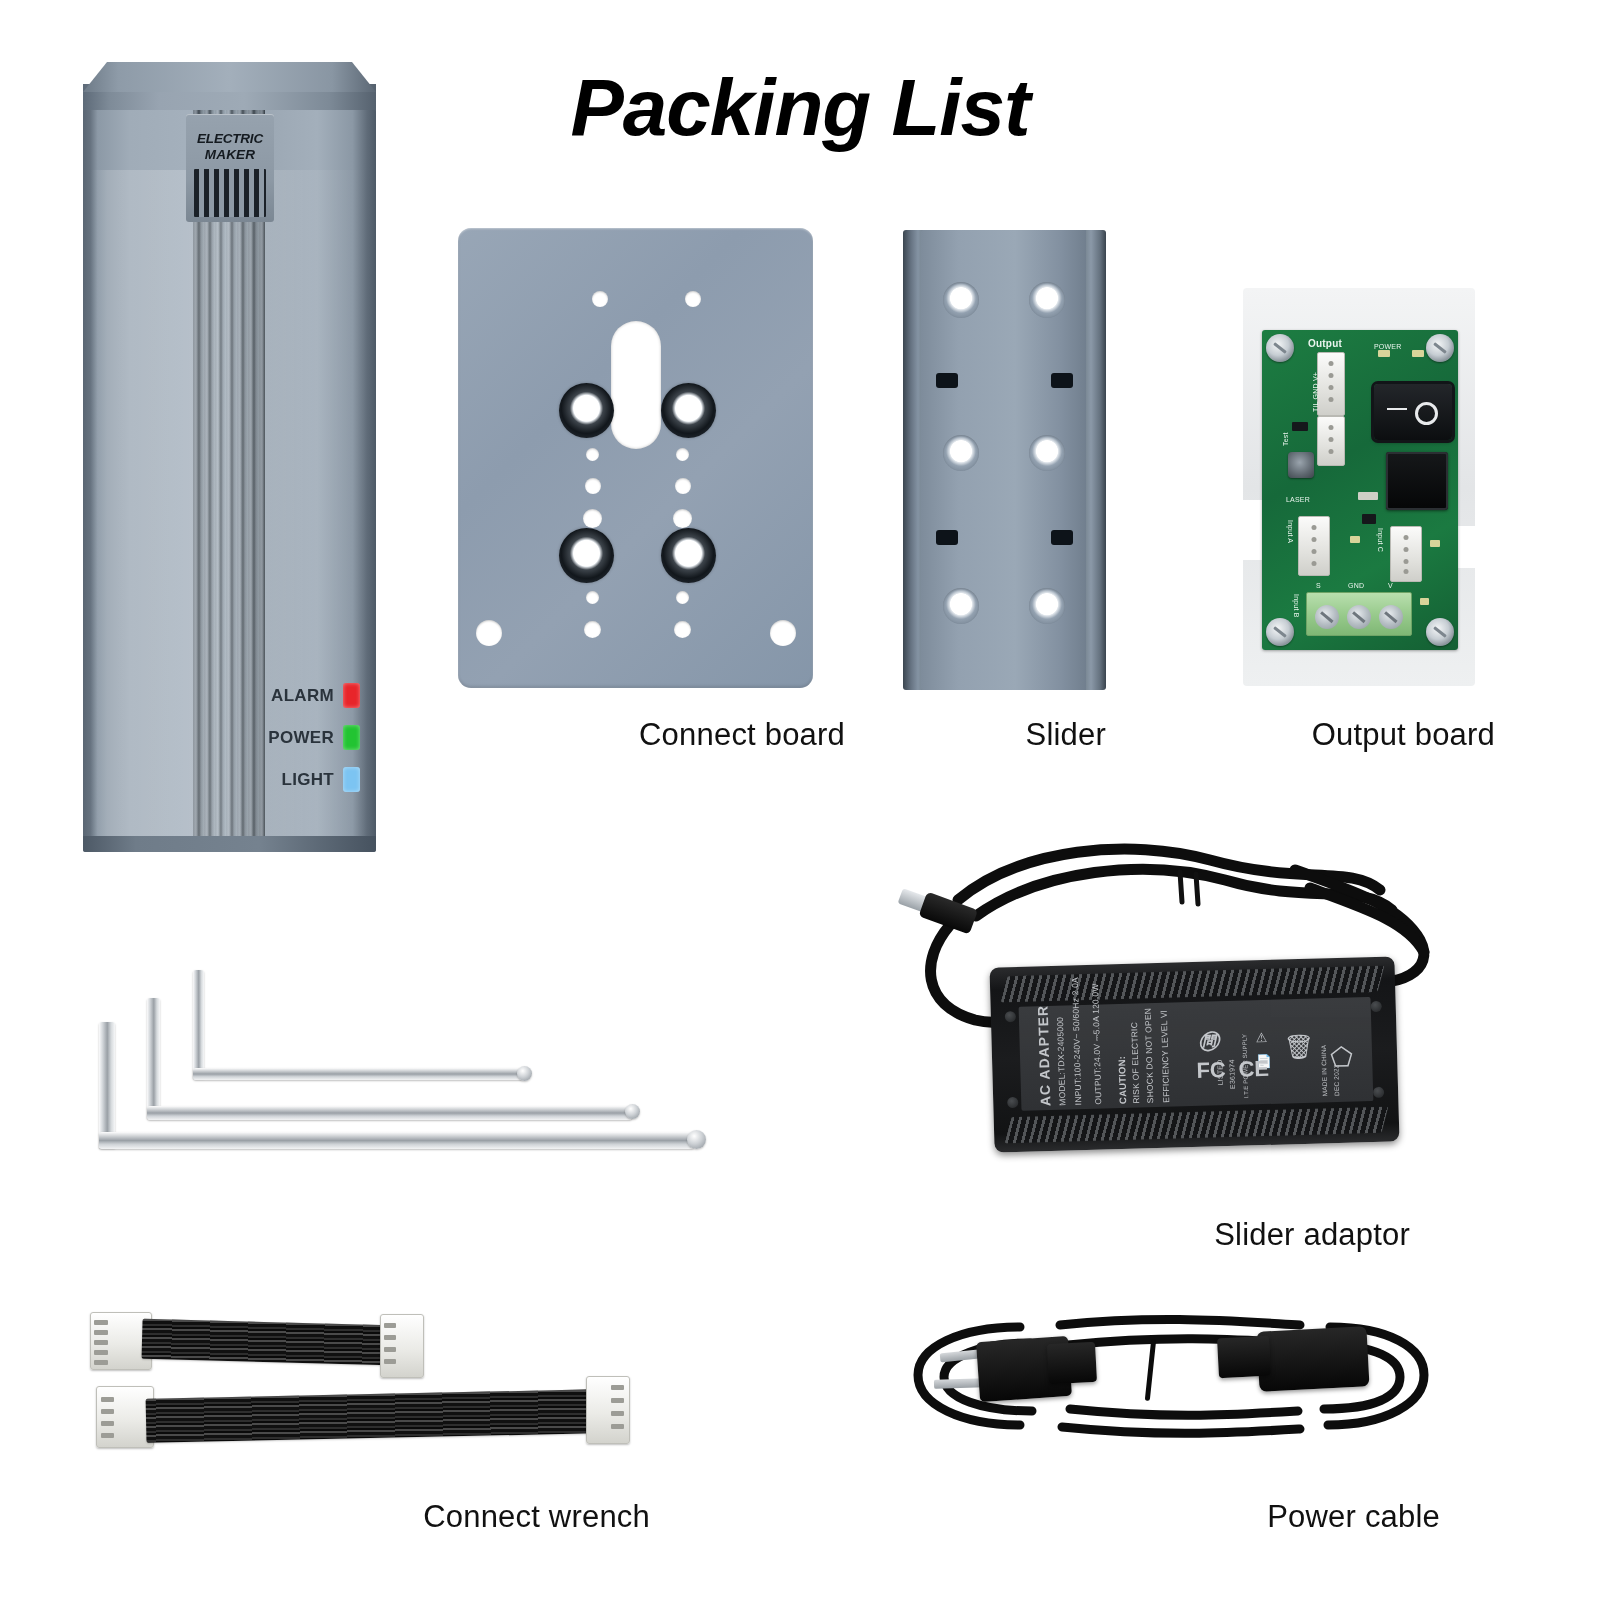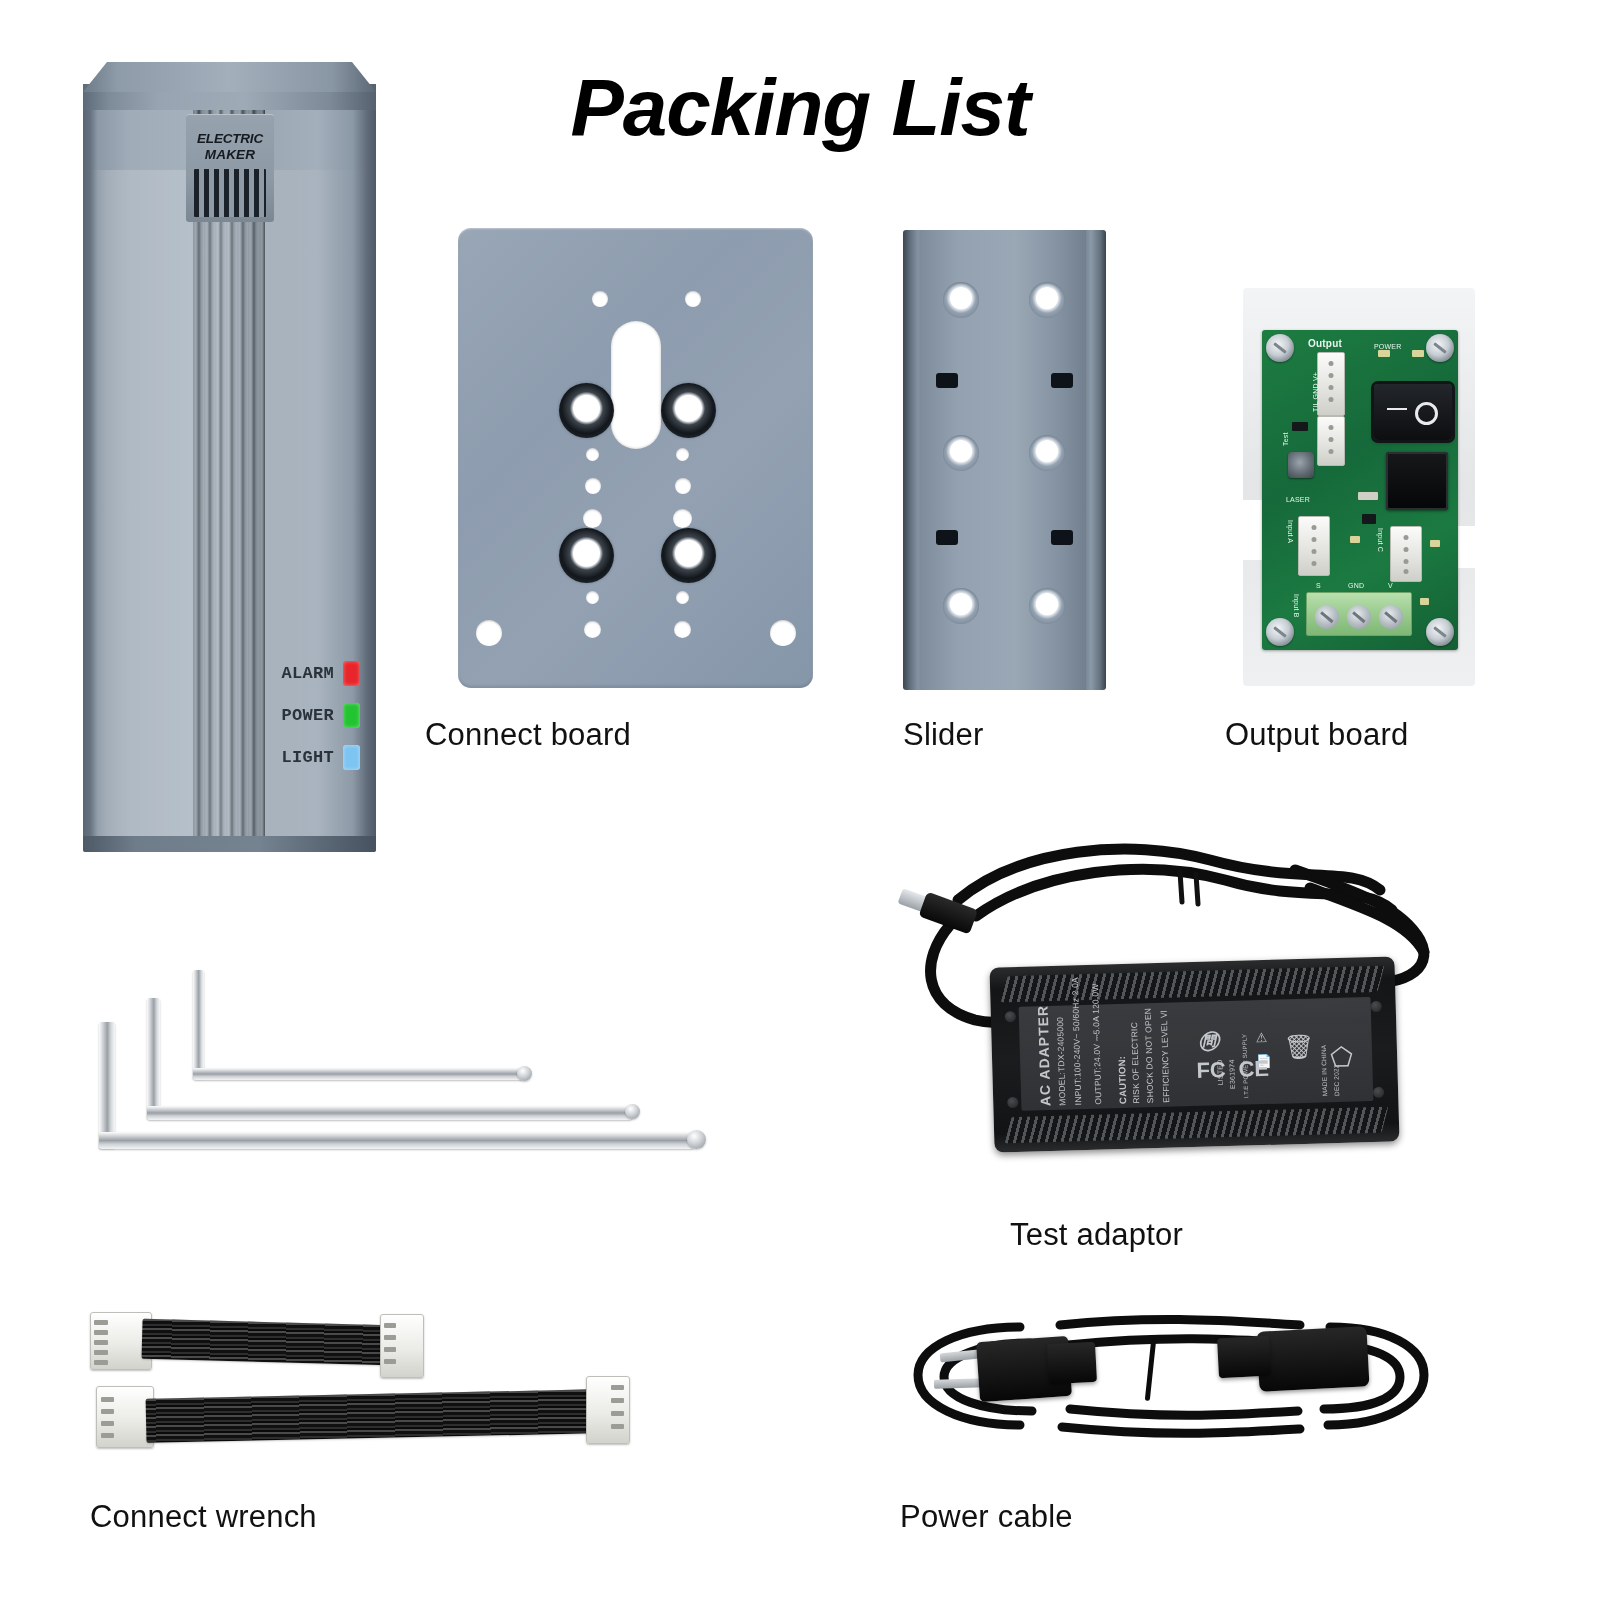--- a/index.html
+++ b/index.html
@@ -17,21 +17,21 @@
   
   #title{
     left:500px;top:68px;width:600px;
     font-size:80px;font-weight:bold;font-style:italic;
     letter-spacing:-1px;color:#000;
     text-align:center;line-height:1;
   }
 
   
   .caption{
-    font-size:31px;color:#111;text-align:left;
+    font-size:31px;color:#111;text-align:right;
     letter-spacing:0.2px;line-height:1.1;
   }
 
   
   #laser-module{left:83px;top:62px;width:293px;height:790px;}
   .lm-shoulder{
     position:absolute;left:0;top:0;width:293px;height:52px;
   }
   .lm-shoulder:before{
     content:"";position:absolute;left:0;top:22px;width:293px;height:30px;
@@ -94,21 +94,21 @@
     position:absolute;left:0;right:0;top:33px;
     text-align:center;font-size:13.5px;font-weight:bold;font-style:italic;
     color:#141a20;letter-spacing:0.2px;
   }
   .lm-plate-vents{
     position:absolute;left:8px;top:55px;width:72px;height:48px;
     background:repeating-linear-gradient(90deg,#1b2128 0px,#1b2128 5px,#8f9ba7 5px,#8f9ba7 10px);
     border-radius:1px;
   }
   
-  .lm-leds{position:absolute;right:16px;bottom:65px;width:130px;font-family:Liberation Mono, monospace;}
+  .lm-leds{position:absolute;right:16px;bottom:43px;width:130px;}
   .led-row{
     display:flex;align-items:center;justify-content:flex-end;
     gap:9px;margin-bottom:17px;
   }
   .led-row .lbl{
     font-size:17px;font-weight:bold;color:#2a333c;letter-spacing:.3px;
   }
   .led-row .dot{
     width:17px;height:25px;border-radius:3px;
     box-shadow:inset 0 0 4px rgba(255,255,255,.45);
@@ -561,21 +561,21 @@
         <div class="pa-mark" style="left:178px;top:24px;font-size:22px;font-weight:bold;font-style:italic;">㉄</div>
         <div class="pa-mark" style="left:236px;top:30px;font-size:13px;">⚠</div>
         <div class="pa-mark" style="left:236px;top:54px;font-size:13px;">📄</div>
         <div class="pa-mark" style="left:264px;top:34px;font-size:24px;">🗑</div>
         <div class="pa-mark" style="left:176px;top:56px;font-size:22px;font-weight:bold;">FC</div>
         <div class="pa-mark" style="left:218px;top:56px;font-size:22px;font-weight:bold;">CE</div>
         <div class="pa-mark" style="left:310px;top:44px;font-size:26px;">⬠</div>
       </div>
     </div>
   </div>
-  <div class="abs caption" id="power-adaptor-caption">Test adaptor</div>
+  <div class="abs caption" id="power-adaptor-caption">Slider adaptor</div>
 
   <div class="abs" id="connect-cable">
 
     <div class="jst" style="left:0px;top:12px;width:60px;height:56px;">
       <i style="left:3px;top:7px;width:14px;height:5px;"></i>
       <i style="left:3px;top:17px;width:14px;height:5px;"></i>
       <i style="left:3px;top:27px;width:14px;height:5px;"></i>
       <i style="left:3px;top:37px;width:14px;height:5px;"></i>
       <i style="left:3px;top:47px;width:14px;height:5px;"></i>
     </div>

